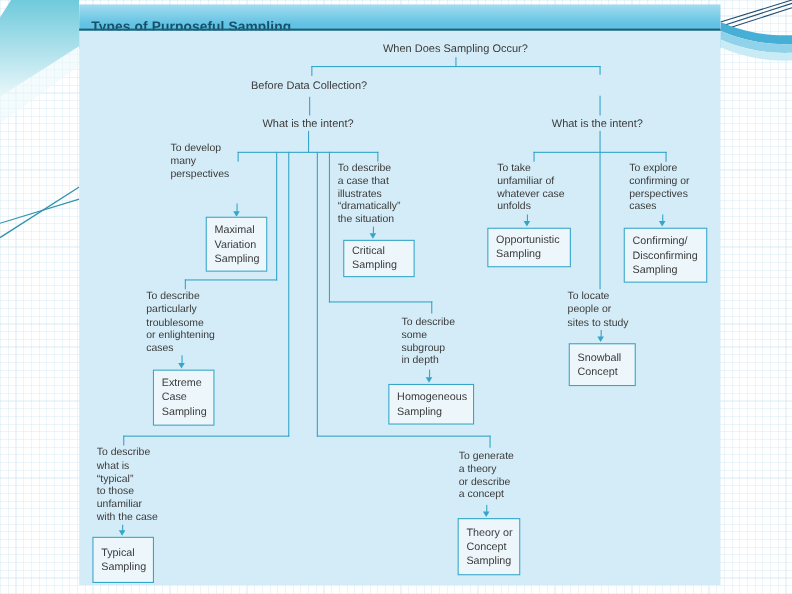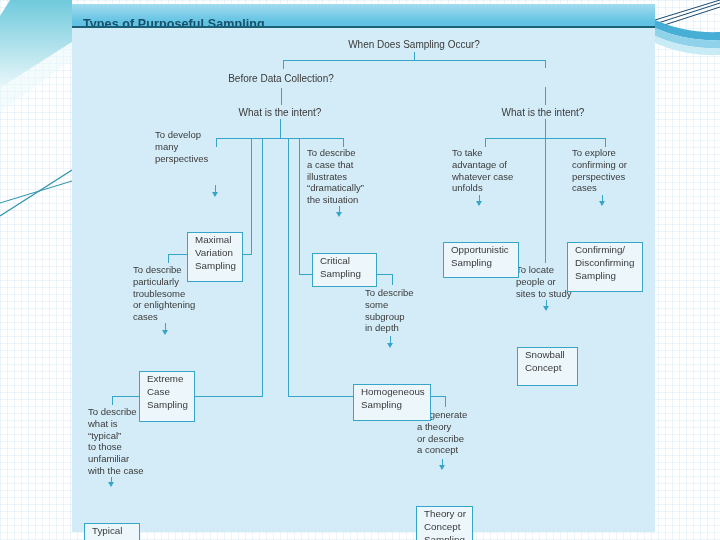--- a/index.html
+++ b/index.html
@@ -35,21 +35,21 @@
   .q{
     position:absolute;transform:translateX(-50%);white-space:nowrap;
     font-size:10px;color:var(--text);
   }
   .purpose{
     position:absolute;font-size:9.5px;line-height:11.8px;color:var(--text);
     white-space:pre-line;
   }
   .mbox{
     position:absolute;background:var(--box-fill);border:1.5px solid var(--line);
-    display:flex;align-items:flex-start;box-sizing:border-box;margin-top:35px;
+    display:flex;align-items:center;box-sizing:border-box;
   }
   .mbox .mtext{
     padding-left:7px;font-size:9.8px;line-height:13px;color:var(--text);
     white-space:pre-line;
   }
   .vl{position:absolute;width:1px;background:var(--line);}
   .hl{position:absolute;height:1px;background:var(--line);}
   .arr{position:absolute;width:7px;}
   .arr .shaft{position:absolute;left:3px;top:0;bottom:4px;width:1px;background:var(--line);}
   .arr .head{
@@ -155,21 +155,21 @@
 what is
 “typical”
 to those
 unfamiliar
 with the case</div>
   <div class="purpose" style="left:417px;top:409px">To generate
 a theory
 or describe
 a concept</div>
   <div class="purpose" style="left:452px;top:147px">To take
-advantage of
+unfamiliar of
 whatever case
 unfolds</div>
   <div class="purpose" style="left:572px;top:147px">To explore
 confirming or
 perspectives
 cases</div>
   <div class="purpose" style="left:516px;top:264px">To locate
 people or
 sites to study</div>
 

